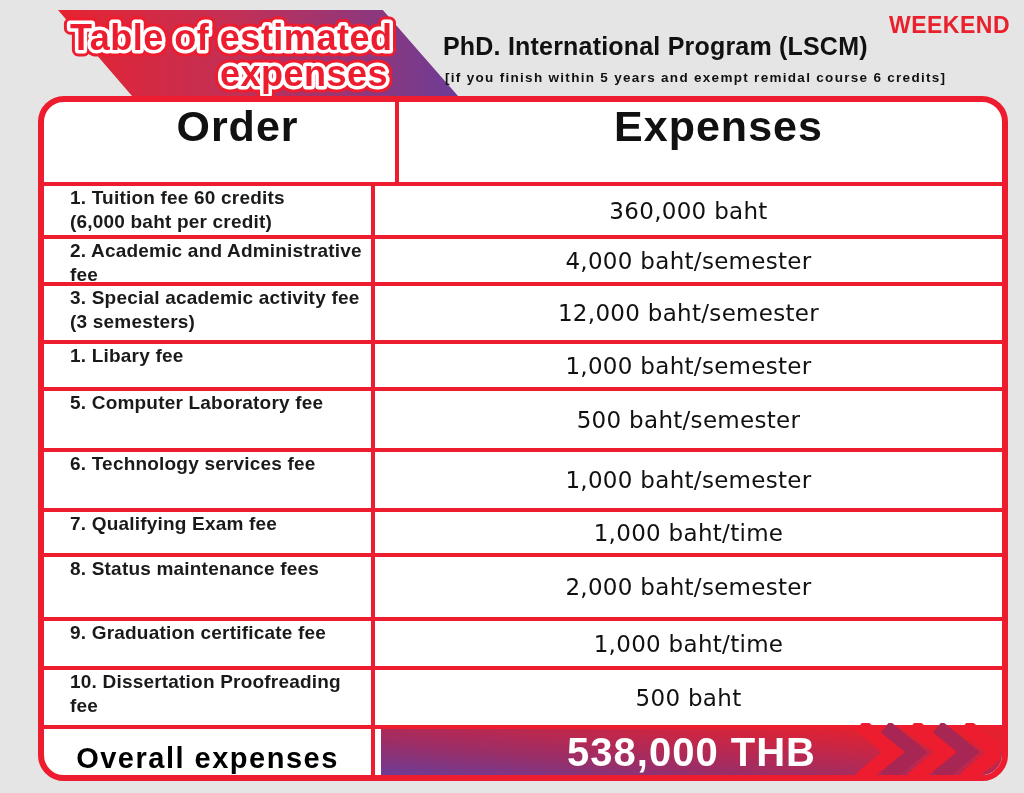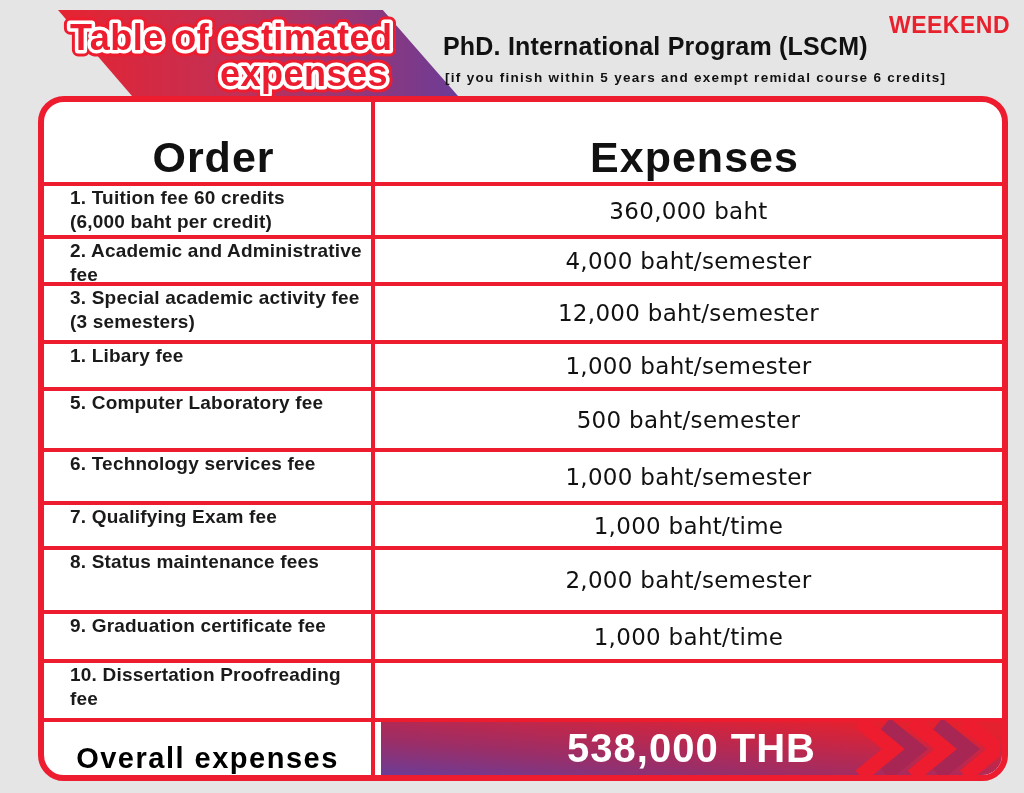--- a/index.html
+++ b/index.html
@@ -26,21 +26,21 @@
 
   
   .etable{position:absolute;left:38px;top:96px;width:970px;height:685px;box-sizing:border-box;
           border:6px solid #ed1c2e;border-radius:26px;background:#fff;display:flex;
           flex-direction:column;overflow:hidden;}
   .t-row{display:flex;box-sizing:border-box;flex:0 0 auto;}
   .t-row + .t-row{border-top:4px solid #ed1c2e;}
   .c1{width:331px;box-sizing:border-box;border-right:4px solid #ed1c2e;display:flex;
       flex-direction:column;padding-left:26px;}
   .c2{flex:1;display:flex;align-items:center;justify-content:center;position:relative;}
-  .hdr .c1,.hdr .c2{align-items:flex-end;justify-content:center;padding-left:12px;flex-direction:row;}
+  .hdr .c1,.hdr .c2{align-items:flex-start;justify-content:center;padding-left:12px;flex-direction:row;margin-left:24px;}
   .hdr-label{font-size:43px;font-weight:800;color:#111;letter-spacing:1px;}
   .ol{font-size:19px;font-weight:bold;color:#1a1a1a;line-height:1.25;letter-spacing:0.2px;}
   .ev{font-family:"DejaVu Sans","Liberation Sans",sans-serif;font-size:23px;font-weight:500;
       color:#111;letter-spacing:0.3px;}
 
   
   .foot .c1{align-items:flex-end;justify-content:center;padding-left:0;flex-direction:row;}
   .foot-label{font-size:29px;font-weight:800;color:#000;letter-spacing:1.5px;}
   .foot .c2{background:linear-gradient(185deg,#e4212f 12%,#9a2e68 68%,#6c3c96 100%);margin-left:6px;}
   .total{font-size:40px;font-weight:800;color:#ffffff;letter-spacing:1px;}
@@ -114,21 +114,21 @@
 
     <div class="t-row" style="height:61px">
       <div class="c1">
         <div class="ol">5. Computer Laboratory fee</div>
       </div>
       <div class="c2">
         <span class="ev">500 baht/semester</span>
       </div>
     </div>
 
-    <div class="t-row" style="height:53px">
+    <div class="t-row" style="height:60px">
       <div class="c1">
         <div class="ol">6. Technology services fee</div>
       </div>
       <div class="c2">
         <span class="ev">1,000 baht/semester</span>
       </div>
     </div>
 
     <div class="t-row" style="height:45px">
       <div class="c1">
@@ -154,20 +154,23 @@
       </div>
       <div class="c2">
         <span class="ev">1,000 baht/time</span>
       </div>
     </div>
 
     <div class="t-row" style="height:59px">
       <div class="c1">
         <div class="ol">10. Dissertation Proofreading fee</div>
       </div>
+      <div class="c2">
+        <span class="ev">500 baht</span>
+      </div>
     </div>
 
     <div class="t-row foot" style="height:59px;flex:1">
       <div class="c1">
         <span class="foot-label">Overall expenses</span>
       </div>
       <div class="c2">
         <span class="total">538,000 THB</span>
         <svg class="chevrons" viewBox="0 0 150 60">
           <g stroke="#a82653" stroke-width="15" fill="none">

